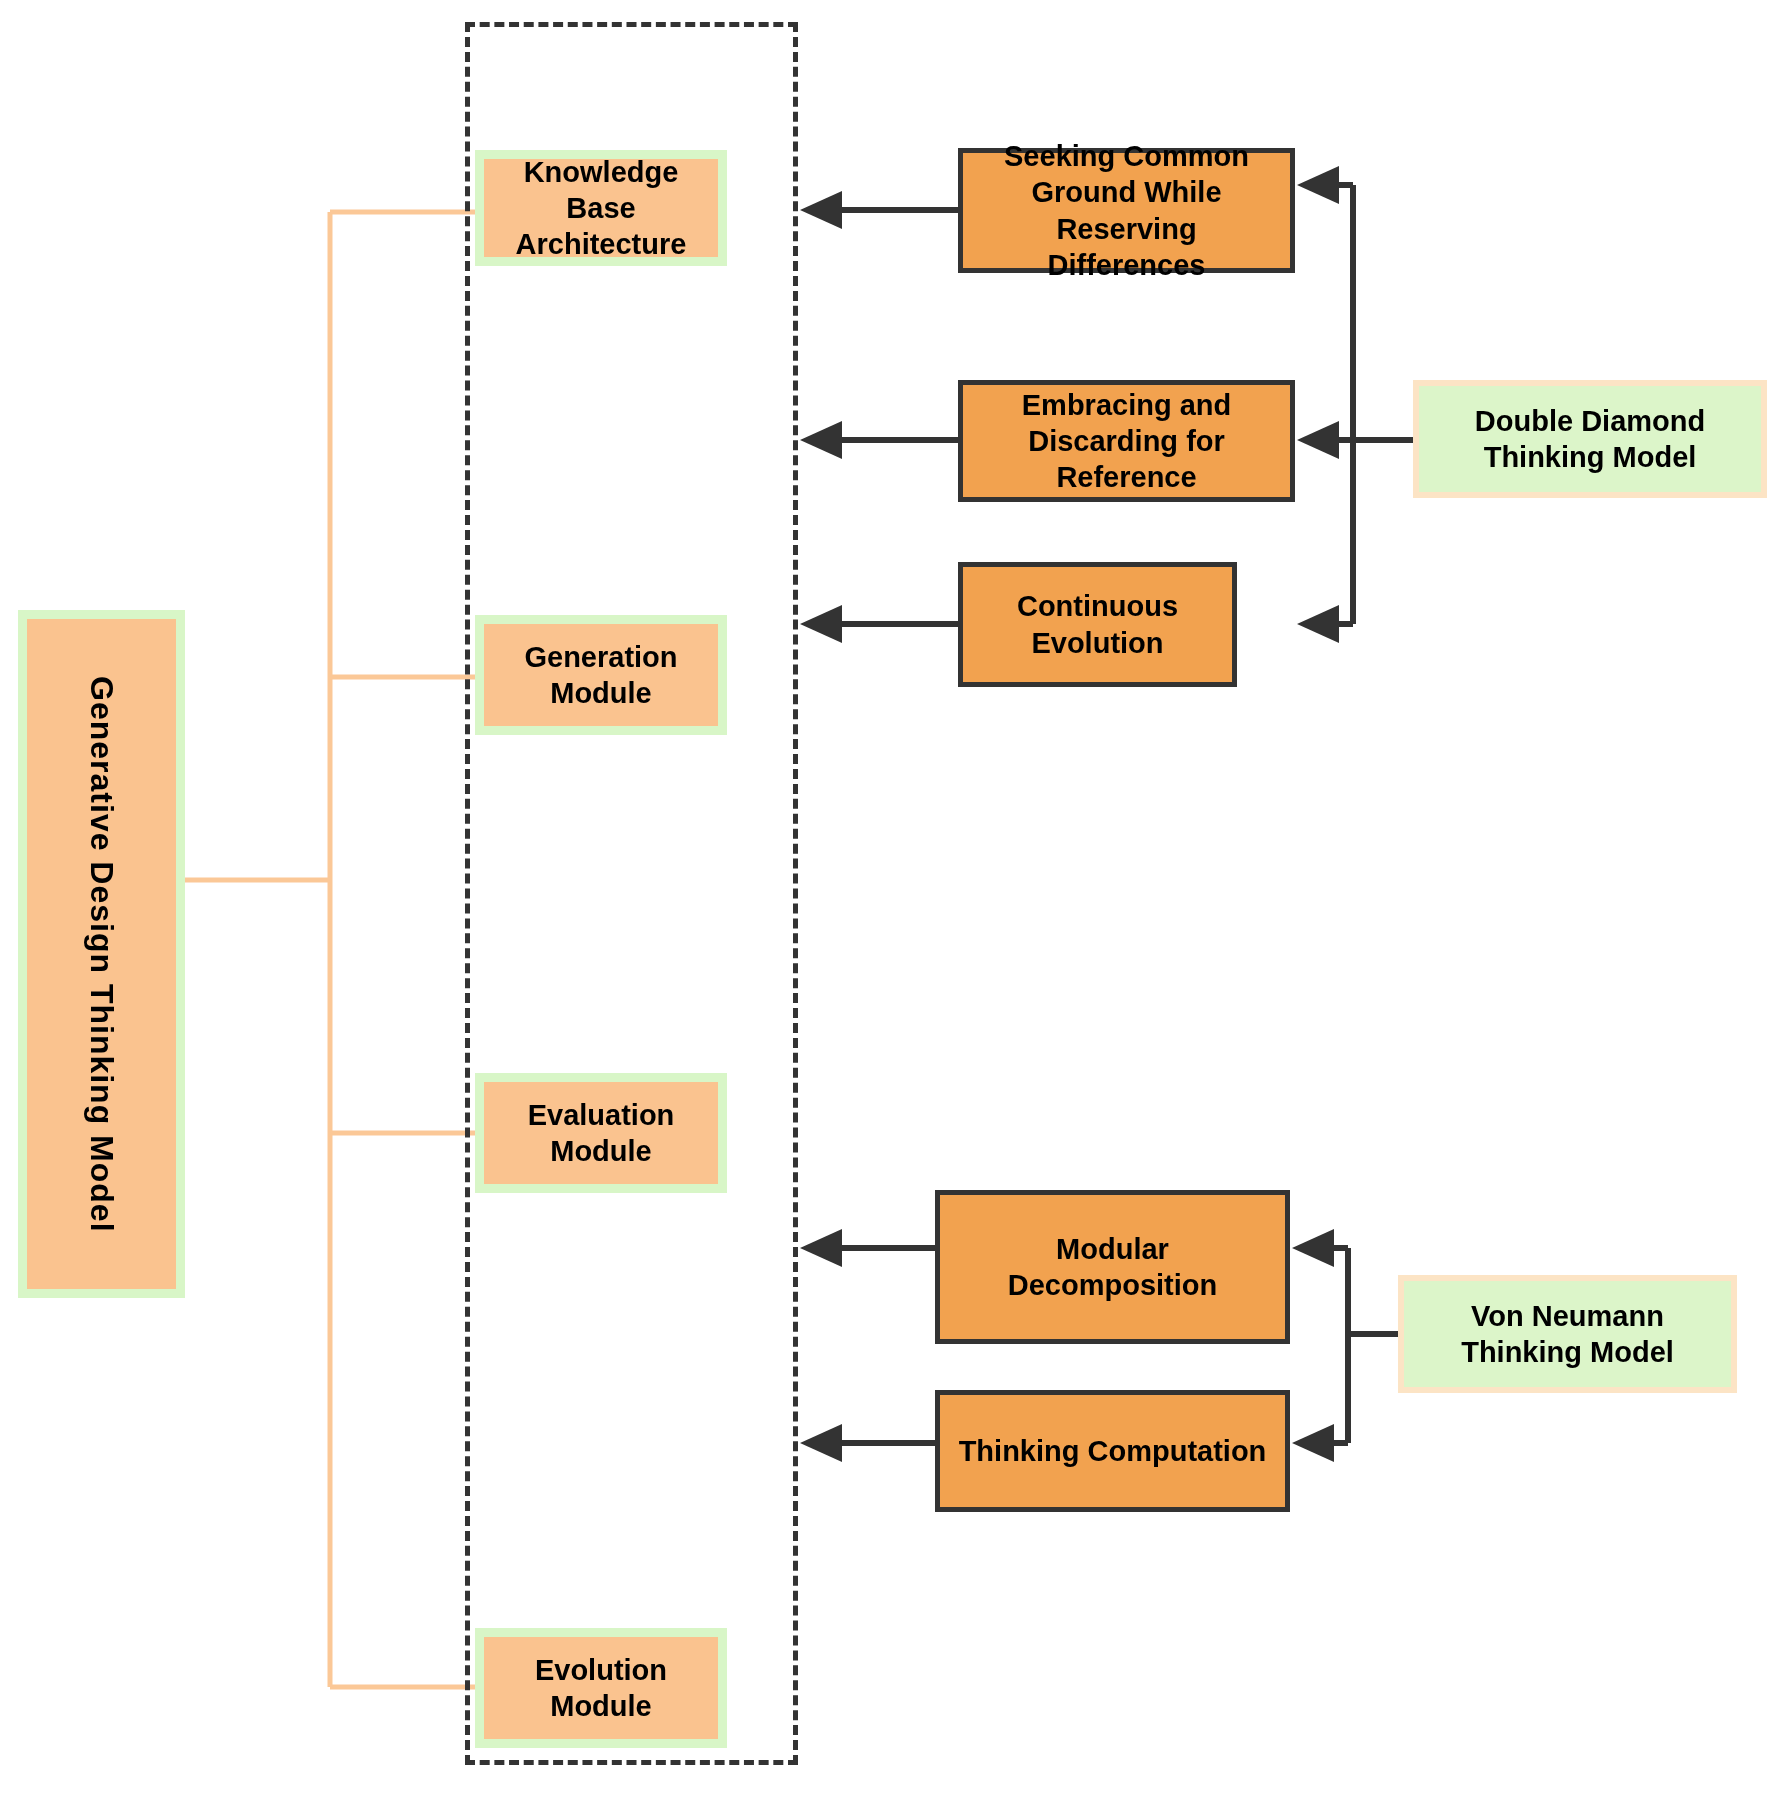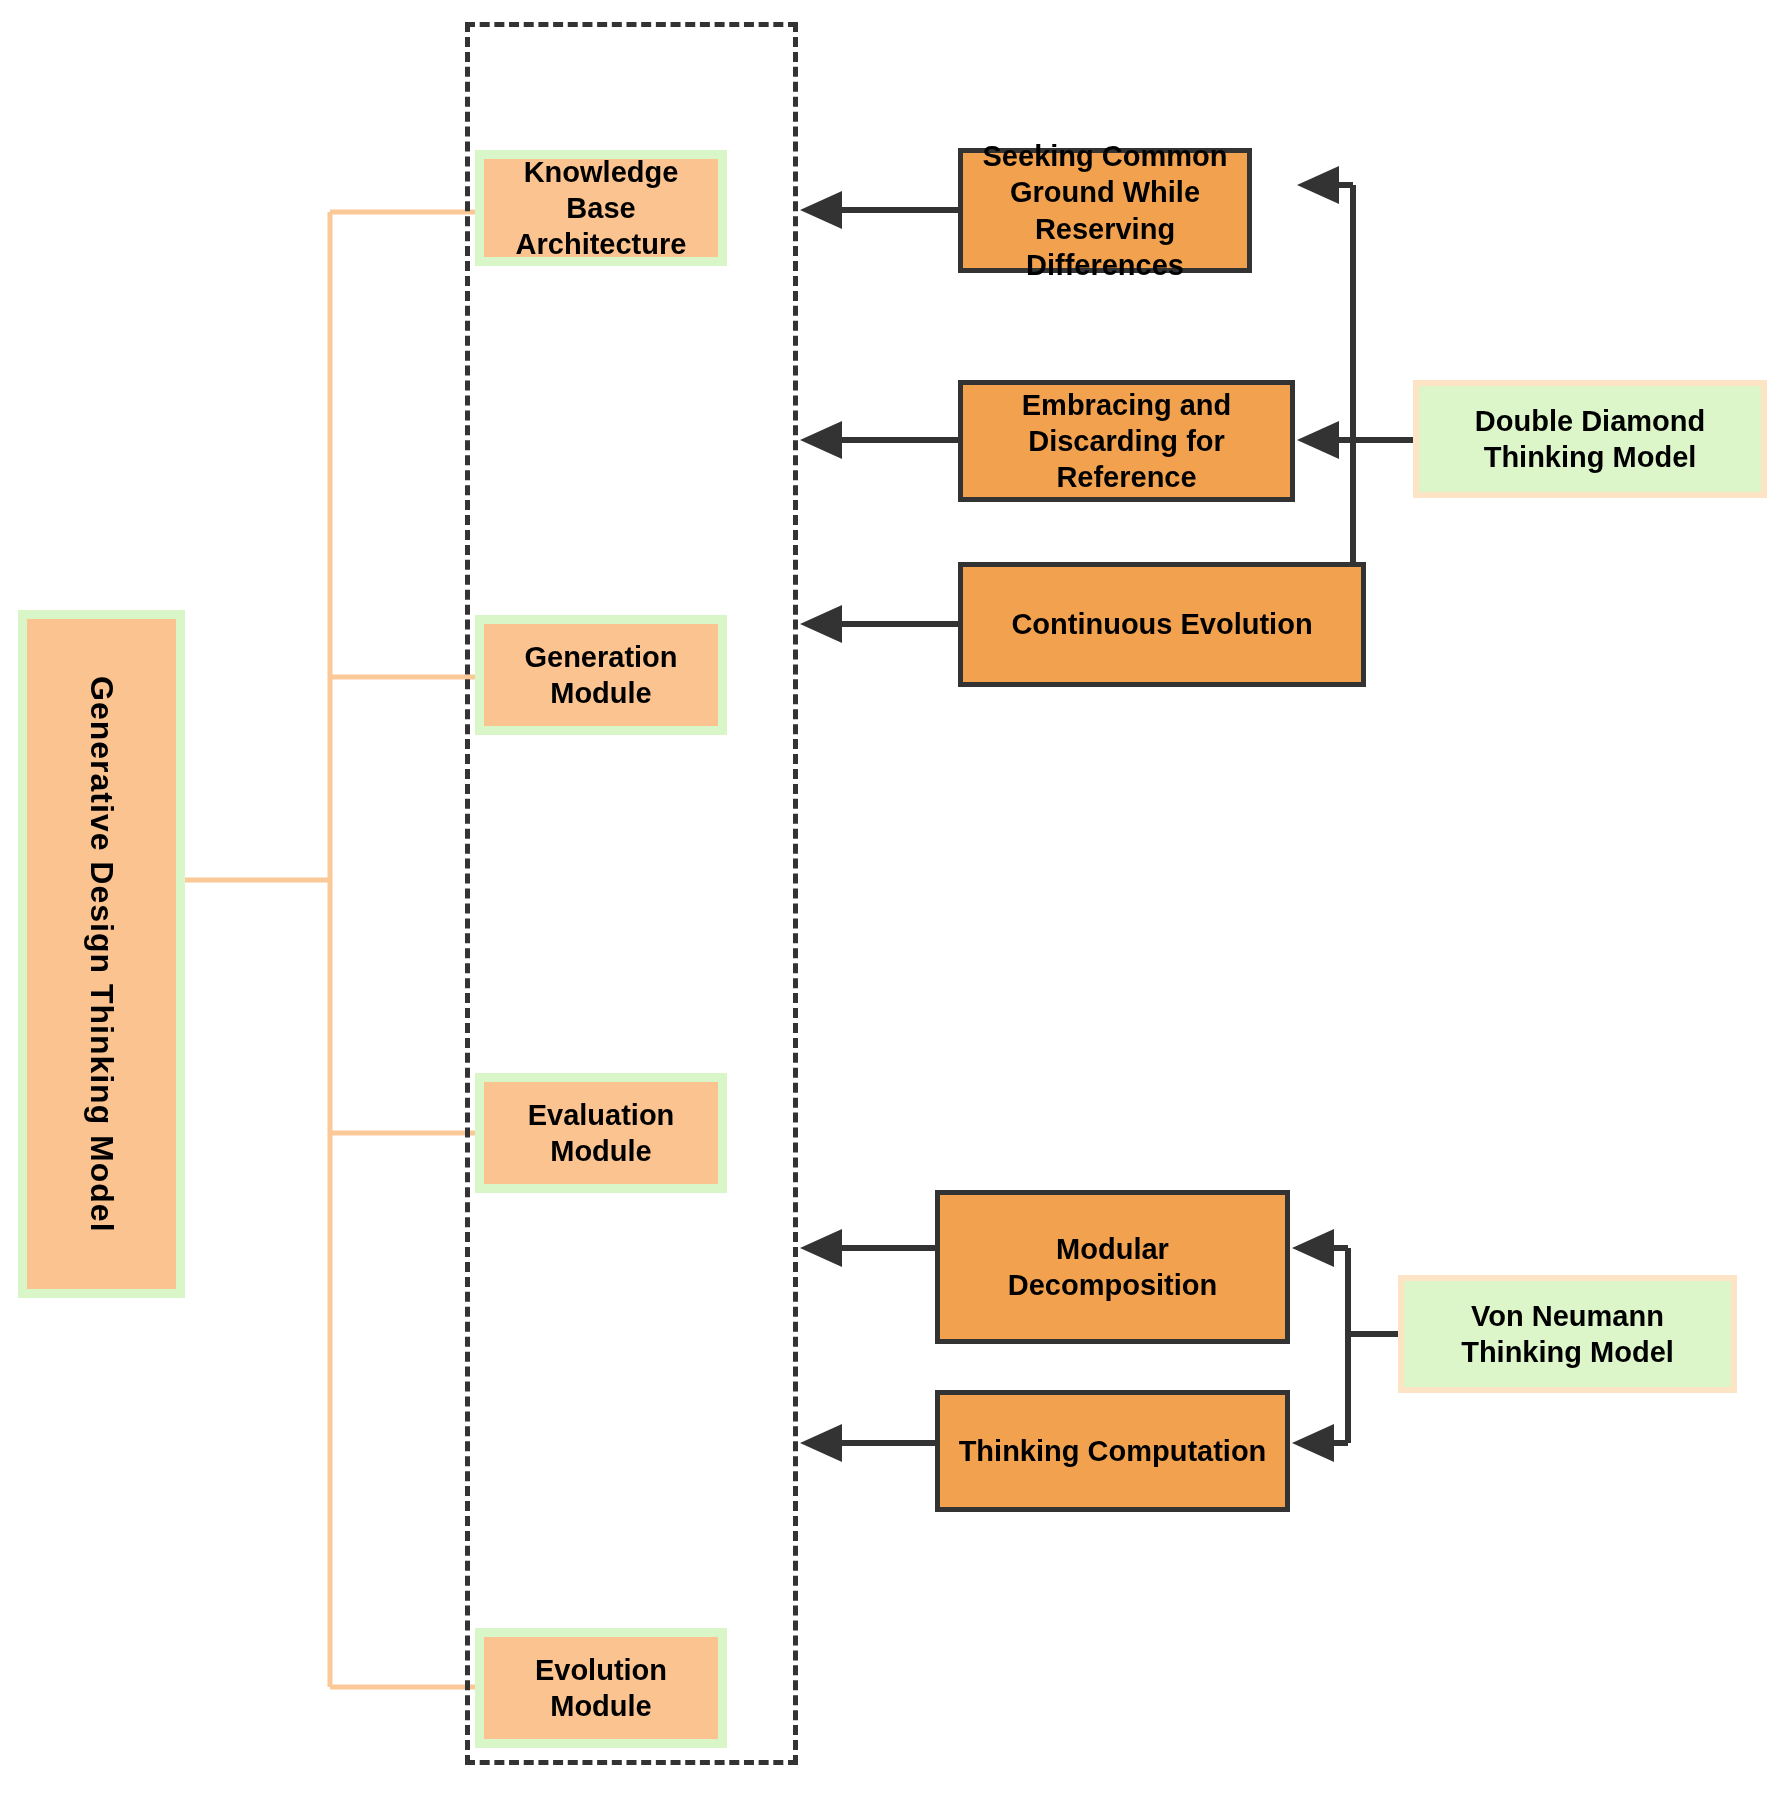--- a/index.html
+++ b/index.html
@@ -60,23 +60,23 @@
   .module-kb{top:150px;height:116px;}
   .module-gen{top:615px;}
   .module-eval{top:1073px;align-items:center;}
   .module-evo{top:1628px;}
   .strategy-box{
     background:var(--strategy-fill);
     border:5px solid var(--strategy-border);
     font-size:29px;
     padding:0 14px;
   }
-  .strategy-seeking{left:958px;top:148px;width:294px;height:125px;}
+  .strategy-seeking{left:958px;top:148px;width:337px;height:125px;}
   .strategy-embracing{left:958px;top:380px;width:337px;height:122px;padding:0 50px;align-items:center;}
-  .strategy-continuous{left:958px;top:562px;width:408px;height:125px;}
+  .strategy-continuous{left:958px;top:562px;width:279px;height:125px;}
   .strategy-modular{left:935px;top:1190px;width:355px;height:154px;padding:0 68px;}
   .strategy-logical{left:935px;top:1390px;width:355px;height:122px;}
   .thinking-box{
     background:var(--thinking-fill);
     border:6px solid var(--thinking-border);
     font-size:29px;
     padding:9px 30px;
   }
   .thinking-dd{left:1413px;top:380px;width:354px;height:118px;}
   .thinking-vn{left:1398px;top:1275px;width:339px;height:118px;}

